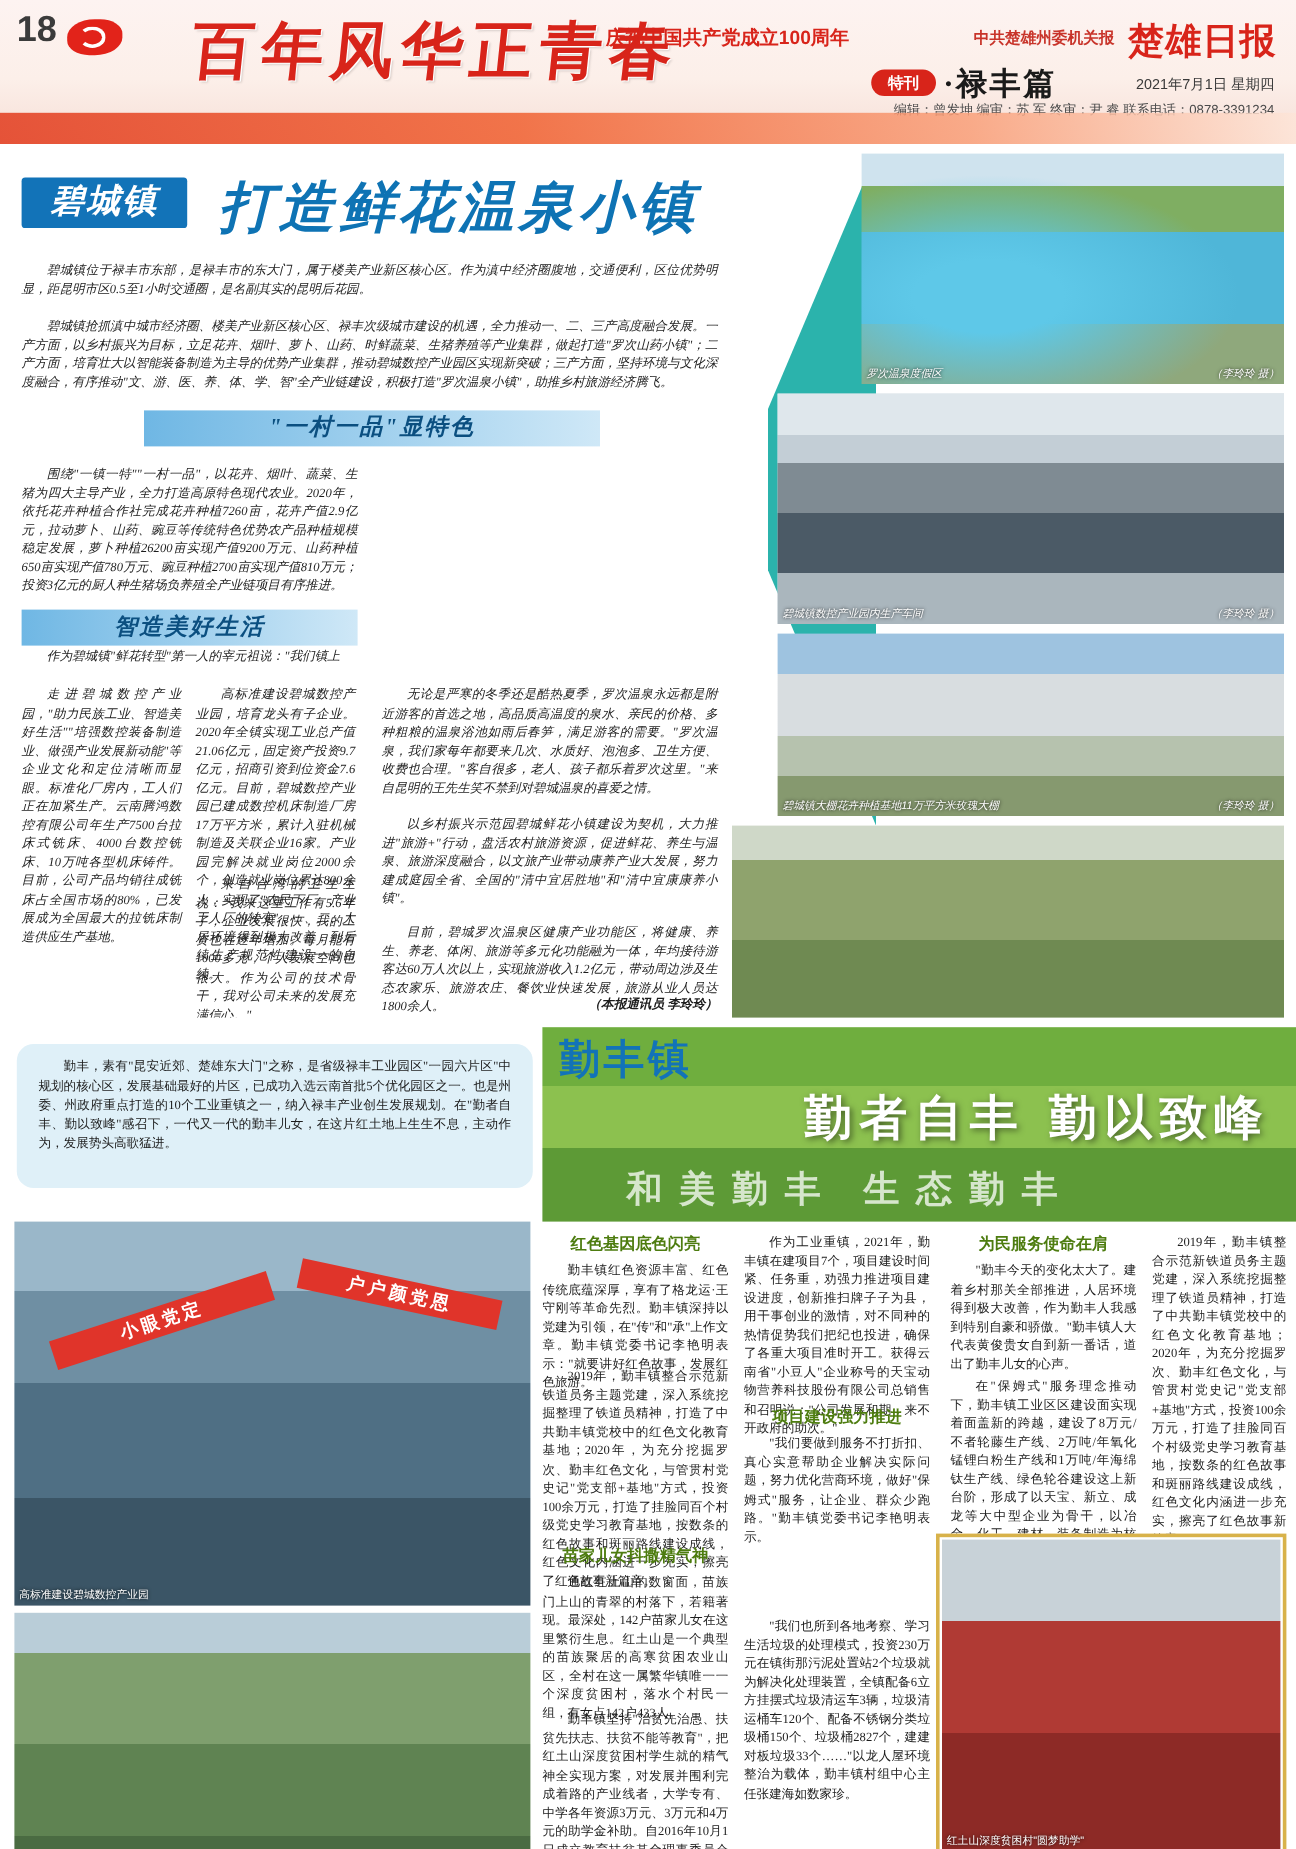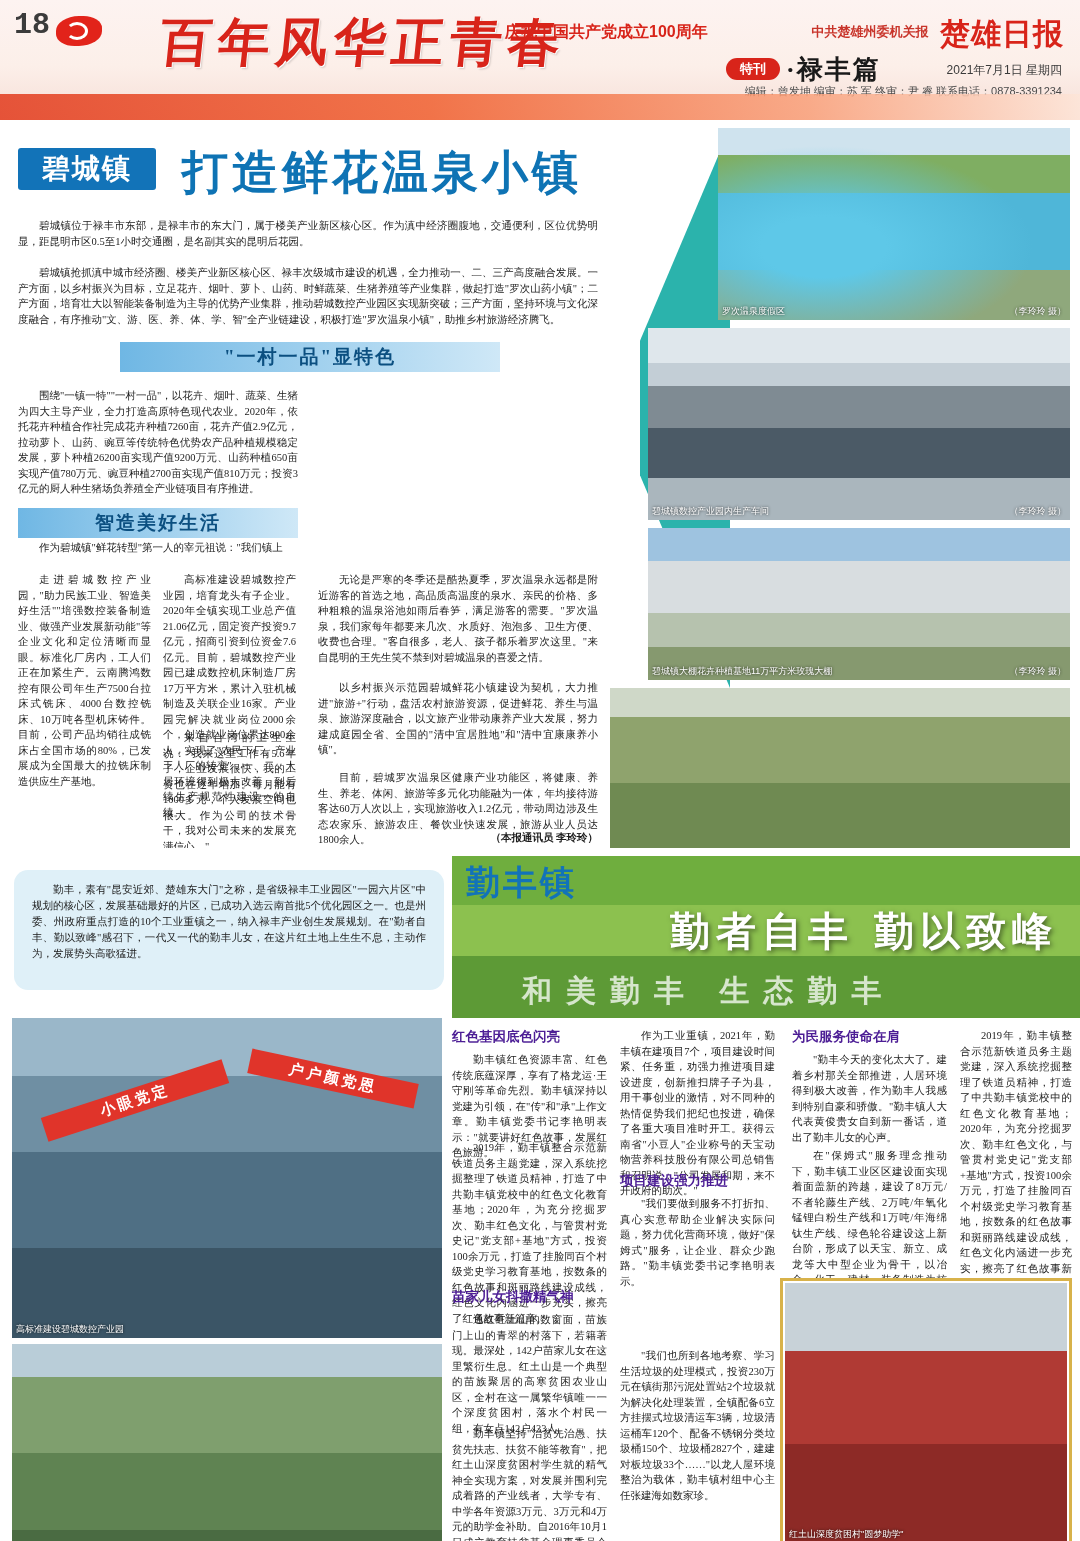--- a/index.html
+++ b/index.html
@@ -16,21 +16,21 @@
     background:linear-gradient(180deg,#fdf3f1 0%, #fcefe9 55%, #f6ded6 100%);
     overflow:hidden;
   }
   .masthead:after{
     content:""; position:absolute; left:0; bottom:0; width:1080px; height:26px;
     background:linear-gradient(90deg,#e23a1c,#f06030 40%,#f9a07a 75%, #fde5d8);
     opacity:.85;
   }
   .page-num {
     position:absolute; left:14px; top:8px; font-size:30px; font-weight:bold;
-    color:#3b3b3b; font-family:Liberation Mono, monospace;
+    color:#3b3b3b; font-family:Liberation Sans, sans-serif;
   }
   .red-emblem{
     position:absolute; left:56px; top:16px; width:46px; height:30px;
     background:#e2231a; border-radius:50% 40% 50% 40%;
   }
   .red-emblem .swirl{
     position:absolute; left:10px; top:6px; width:22px; height:18px;
     border:3px solid #fff; border-radius:50%; border-left-color:transparent;
   }
   .main-title{
@@ -63,21 +63,21 @@
   .pub-date{
     position:absolute; right:18px; top:62px; font-size:12px; color:#3a3a3a;
     font-family:"Liberation Sans", sans-serif;
   }
   .credits{
     position:absolute; right:18px; top:84px; font-size:11px; color:#4a4a4a;
     font-family:"Liberation Sans", sans-serif;
   }
 
   
-  .article-top{ position:absolute; left:0; top:120px; width:920px; height:725px; }
+  .article-top{ position:absolute; left:0; top:120px; width:920px; height:725px;font-style:italic; }
   .town-tag{
     position:absolute; left:18px; top:28px; width:138px; height:42px;
     background:#1273b8; color:#fff; font-size:28px; font-weight:bold;
     text-align:center; line-height:42px; letter-spacing:2px;
     border-radius:3px;
   }
   .headline-1{
     position:absolute; left:182px; top:22px; font-size:46px; font-weight:bold;
     color:#0e73b4; letter-spacing:4px; font-family:"DejaVu Serif", serif;
   }
@@ -161,21 +161,21 @@
   .ph-group{
     background:
       linear-gradient(180deg,#c8d2d8 0 26%, #b03a34 26% 62%, #8d2a26 62% 100%);
   }
   .frame-gold{ border:3px solid #d8b24a; padding:2px; background:#fff; }
   .banner-red{
     position:absolute; background:#e0342a; color:#fff; font-weight:bold;
     font-size:15px; letter-spacing:3px; text-align:center; padding:3px 6px;
   }
   .sec-h{
-    position:absolute; font-size:13.5px; font-weight:bold; color:#4c1d95; text-align:left;
+    position:absolute; font-size:13.5px; font-weight:bold; color:#4d7c0f; text-align:center;
   }
 </style>
 </head>
 <body>
 
 <div class="masthead">
   <div class="page-num">18</div>
   <div class="red-emblem">
       <div class="swirl"></div>
     </div>

